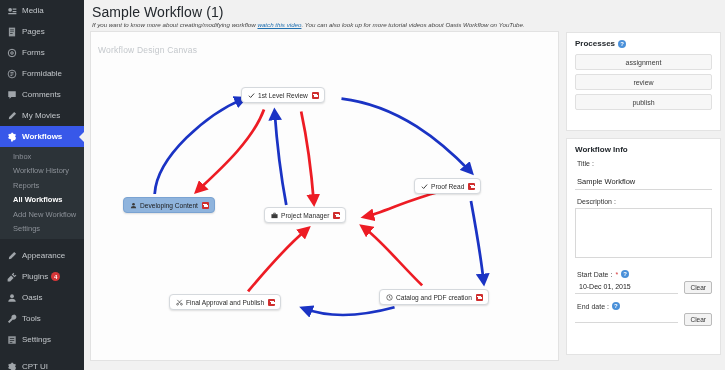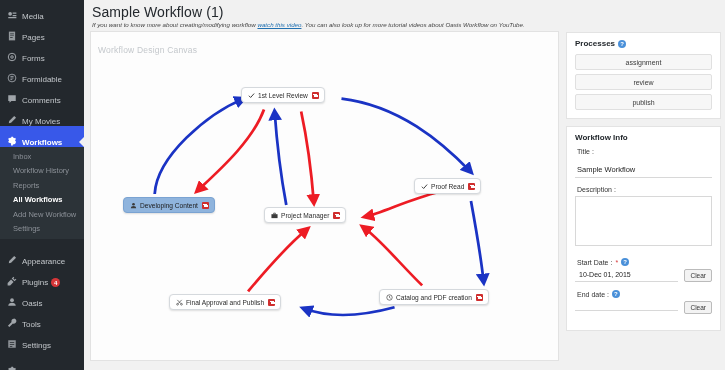--- a/index.html
+++ b/index.html
@@ -14,21 +14,21 @@
   
   .sidebar {
     width: 84px; height: 370px;
     background: #23282d;
     color: #b4b9be;
     flex: 0 0 84px;
     position: relative;
     overflow: hidden;
   }
   .menu-item {
-    display: flex; align-items: flex-end;
+    display: flex; align-items: center;
     height: 21px; padding-left: 6px;
     font-size: 8px; line-height: 1;
     color: #c3c7cb; white-space: nowrap;
   }
   .menu-item .mi-icon {
     width: 12px; height: 12px; flex: 0 0 12px;
     display: flex; align-items: center; justify-content: center;
     margin-right: 4px; color: #a0a5aa;
   }
   .menu-item .mi-icon svg { width: 10px; height: 10px; display: block; }
@@ -128,21 +128,21 @@
 
   
   .right-panel {
     flex: 0 0 155px; width: 155px; height: 336px;
     display: flex; flex-direction: column; gap: 7px;
     padding-top: 1px;
   }
   .panel {
     background: #ffffff;
     border: 1px solid #e3e3e3;
-    padding: 6px 8px 8px 8px;
+    padding: 6px 8px 20px 8px;
   }
   .panel-head {
     font-size: 8px; color: #23282d; font-weight: bold;
     display: flex; align-items: center; gap: 3px;
     margin-bottom: 6px;
   }
   .help-dot {
     width: 8px; height: 8px; border-radius: 50%;
     background: #4a90d9; color: #fff;
     font-size: 6px; font-weight: bold;

